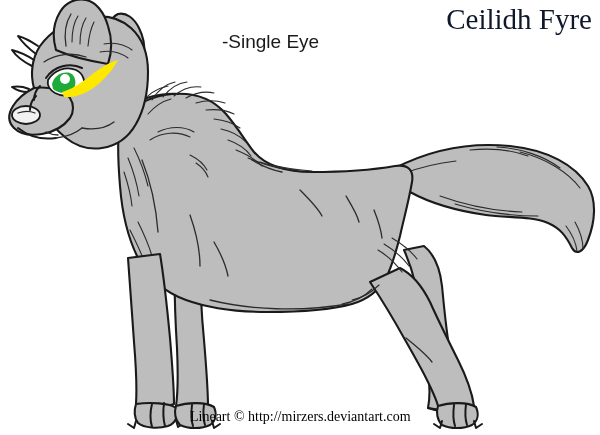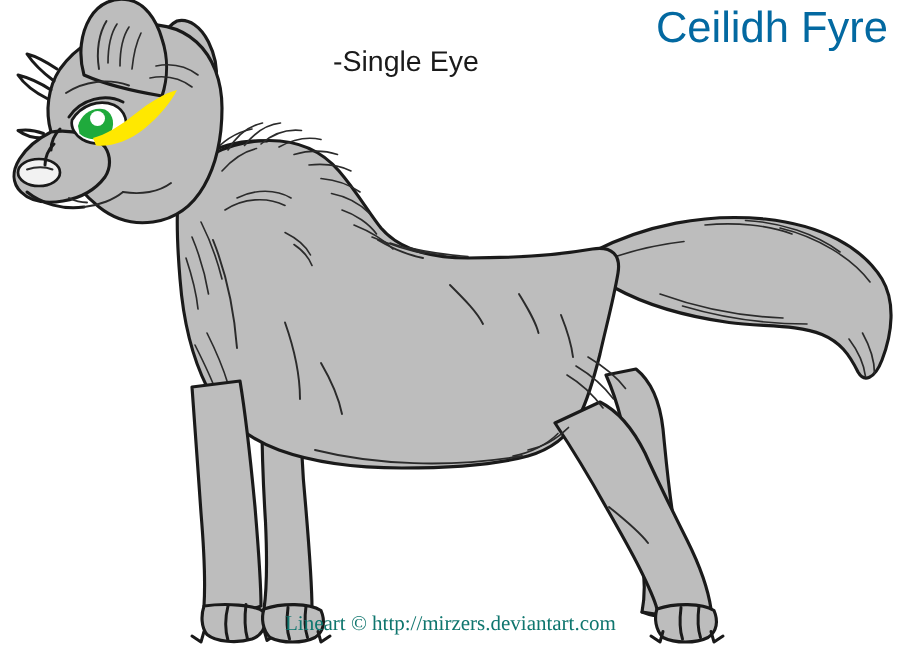--- a/index.html
+++ b/index.html
@@ -19,23 +19,23 @@
     position: absolute;
     left: 0;
     top: 0;
     width: 600px;
     height: 435px;
   }
   #title {
     position: absolute;
     right: 8px;
     top: 2px;
-    font-family: Liberation Sans, sans-serif;
+    font-family: Liberation Serif, serif;
     font-size: 29px;
-    color: #0369a1;
+    color: #0f172a;
     letter-spacing: 0px;
     white-space: nowrap;
     line-height: 34px;
   }
   #traits {
     position: absolute;
     left: 222px;
     top: 30px;
     font-family: "Liberation Sans", sans-serif;
     font-size: 19px;
@@ -43,21 +43,21 @@
     line-height: 23px;
     text-align: right;
   }
   #traits div { white-space: nowrap; }
   #credit {
     position: absolute;
     left: 190px;
     top: 409px;
     font-family: "Liberation Serif", serif;
     font-size: 14px;
-    color: #0f766e;
+    color: #000000;
     white-space: nowrap;
   }
 </style>
 </head>
 <body>
 
 <div id="canvas">
 
   <svg id="artwork" viewBox="0 0 600 435" xmlns="http://www.w3.org/2000/svg">
 

